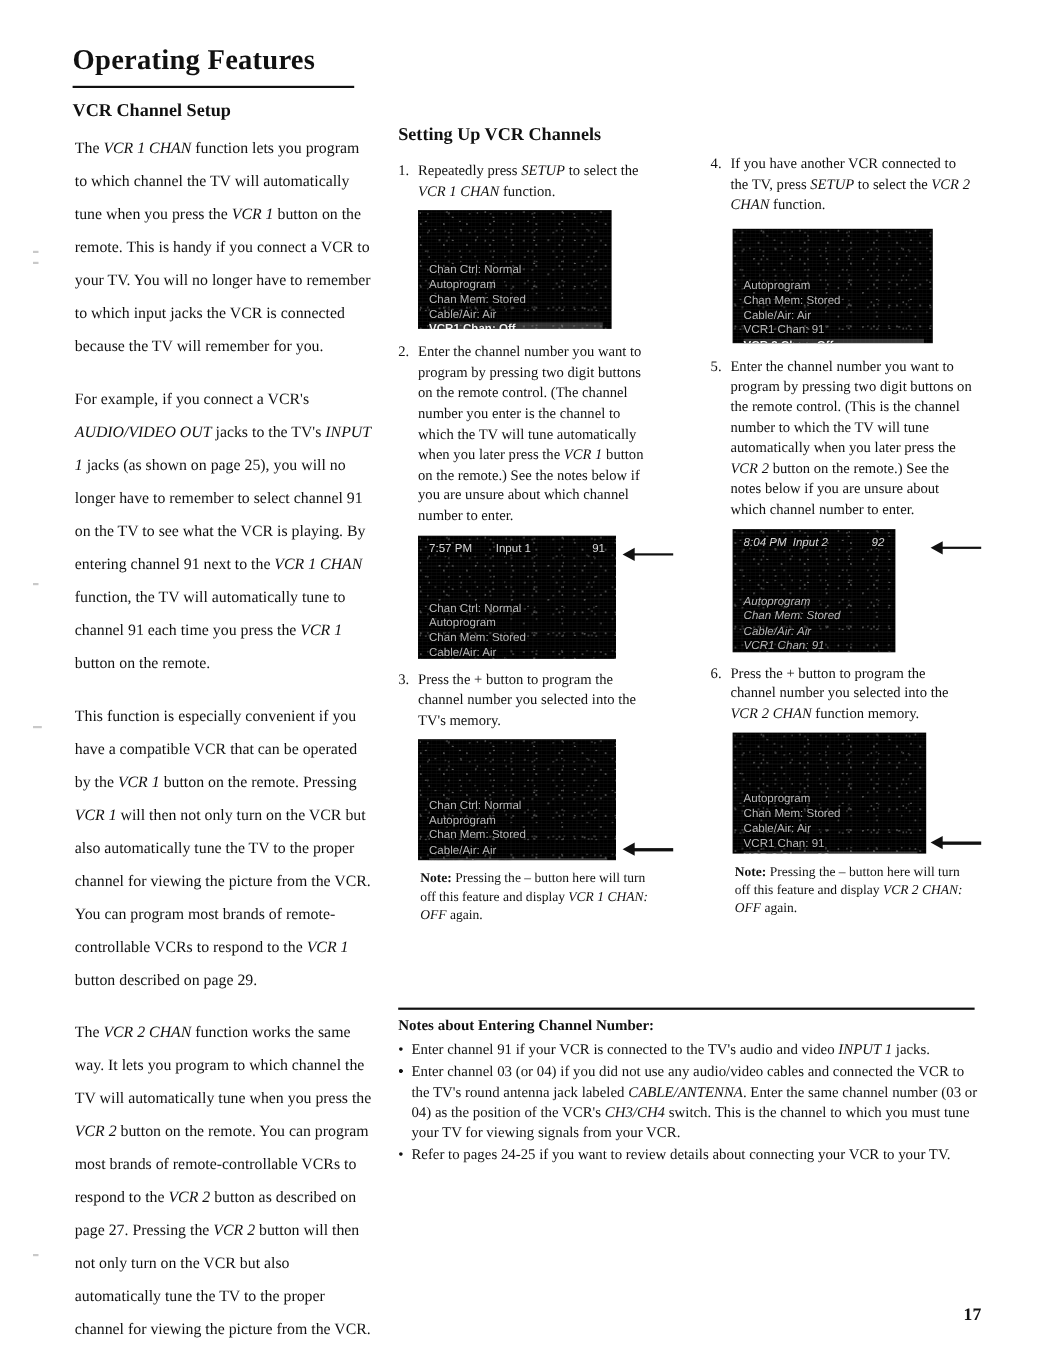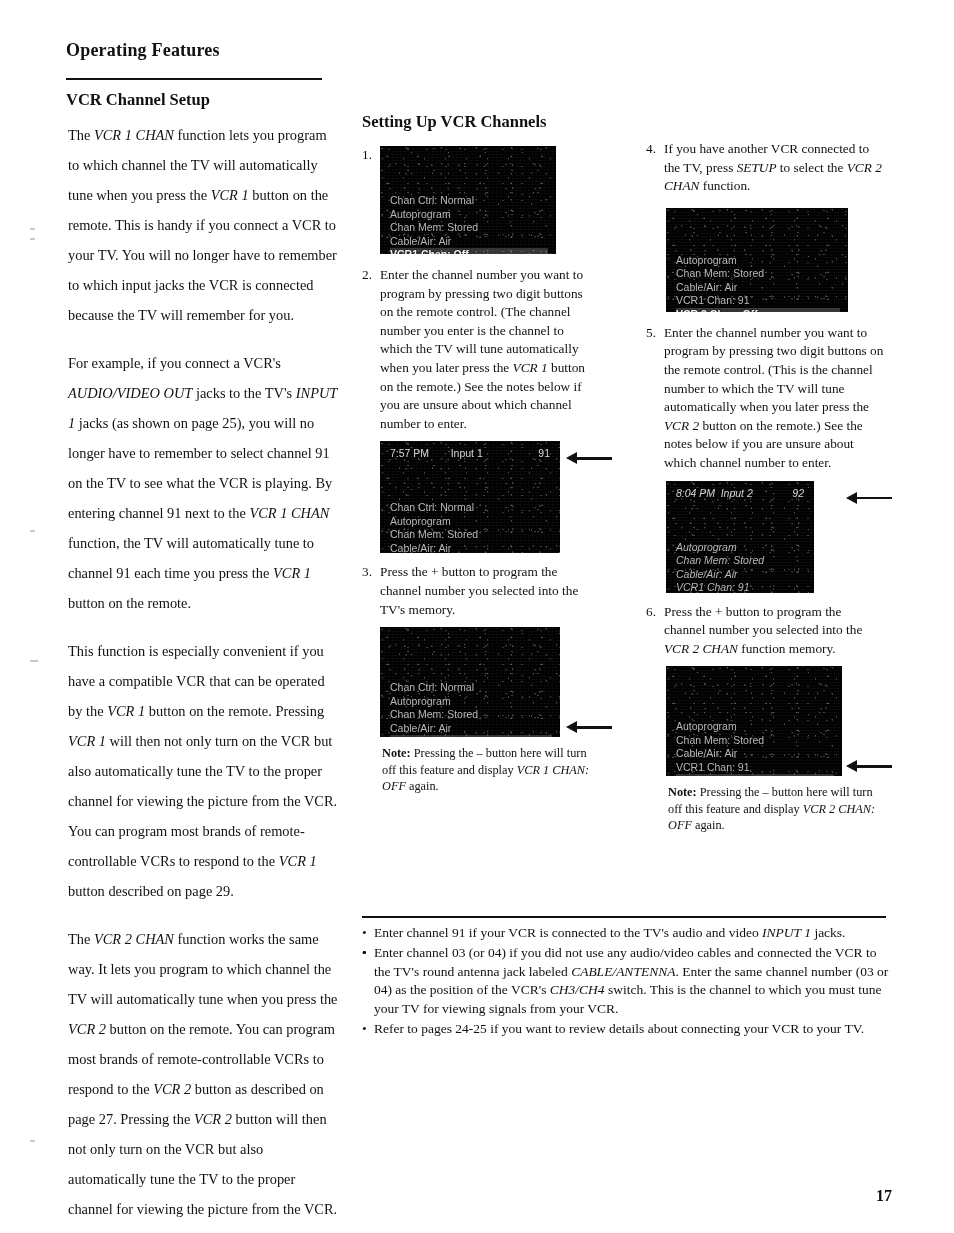--- a/index.html
+++ b/index.html
@@ -18,21 +18,21 @@
   .page {
     position: absolute;
     inset: 0;
   }
 
   
   .page-title {
     position: absolute;
     left: 66px;
     top: 40px;
-    font-size: 18px;
+    font-size: 26px;
     font-weight: bold;
     letter-spacing: 0.2px;
   }
   .title-rule {
     position: absolute;
     left: 66px;
     top: 78px;
     width: 256px;
     height: 2px;
     background: #111;
@@ -257,20 +257,21 @@
     <p class="body-p">For example, if you connect a VCR's <i>AUDIO/VIDEO OUT</i> jacks to the TV's <i>INPUT 1</i> jacks (as shown on page 25), you will no longer have to remember to select channel 91 on the TV to see what the VCR is playing.  By entering channel 91 next to the <i>VCR 1 CHAN</i> function, the TV will automatically tune to channel 91 each time you press the <i>VCR 1</i> button on the remote.</p>
     <p class="body-p">This function is especially convenient if you have a compatible VCR that can be operated by the <i>VCR 1</i> button on the remote.  Pressing <i>VCR 1</i> will then not only turn on the VCR but also automatically tune the TV to the proper channel for viewing the picture from the VCR.  You can program most brands of remote-controllable VCRs to respond to the <i>VCR 1</i> button described on page 29.</p>
     <p class="body-p">The <i>VCR 2 CHAN</i> function works the same way.  It lets you program to which channel the TV will automatically tune when you press the <i>VCR 2</i> button on the remote.  You can program most brands of remote-controllable VCRs to respond to the <i>VCR 2</i> button as described on page 27.  Pressing the <i>VCR 2</i> button will then not only turn on the VCR but also automatically tune the TV to the proper channel for viewing the picture from the VCR.</p>
   </div>
 
   <div class="col-mid">
     <div class="h2-mid">Setting Up VCR Channels</div>
 
     <div class="step">
       <span class="num">1.</span>
+      <span>Repeatedly press <i>SETUP</i> to select the <i>VCR 1 CHAN</i> function.</span>
     </div>
 
     <div class="tvshot" style="width:176px;height:108px;margin:6px 0 12px 18px;">
       <div class="noise"></div>
       <div class="grain"></div>
       <div class="osd">
         <div class="osd-line">Chan Ctrl: Normal</div>
         <div class="osd-line">Autoprogram</div>
         <div class="osd-line">Chan Mem: Stored</div>
         <div class="osd-line">Cable/Air: Air</div>
@@ -403,20 +404,21 @@
       </div>
     </div>
 
     <div class="note" style="margin-left:20px; margin-top:4px;">
       <b>Note:</b><span> Pressing the – button here will turn off this feature and display </span><span class="it">VCR 2 CHAN: OFF</span><span> again.</span>
     </div>
   </div>
 
   <div class="hrule"></div>
   <div class="notes-block">
+    <div class="notes-title">Notes about Entering Channel Number:</div>
     <div class="bullet">
       <span class="dot">•</span>
       <span>Enter channel 91 if your VCR is connected to the TV's audio and video <i>INPUT 1</i> jacks.</span>
     </div>
     <div class="bullet">
       <span class="dot">•</span>
     </div>
     <div class="bullet">
       <span class="dot">•</span>
     </div>

